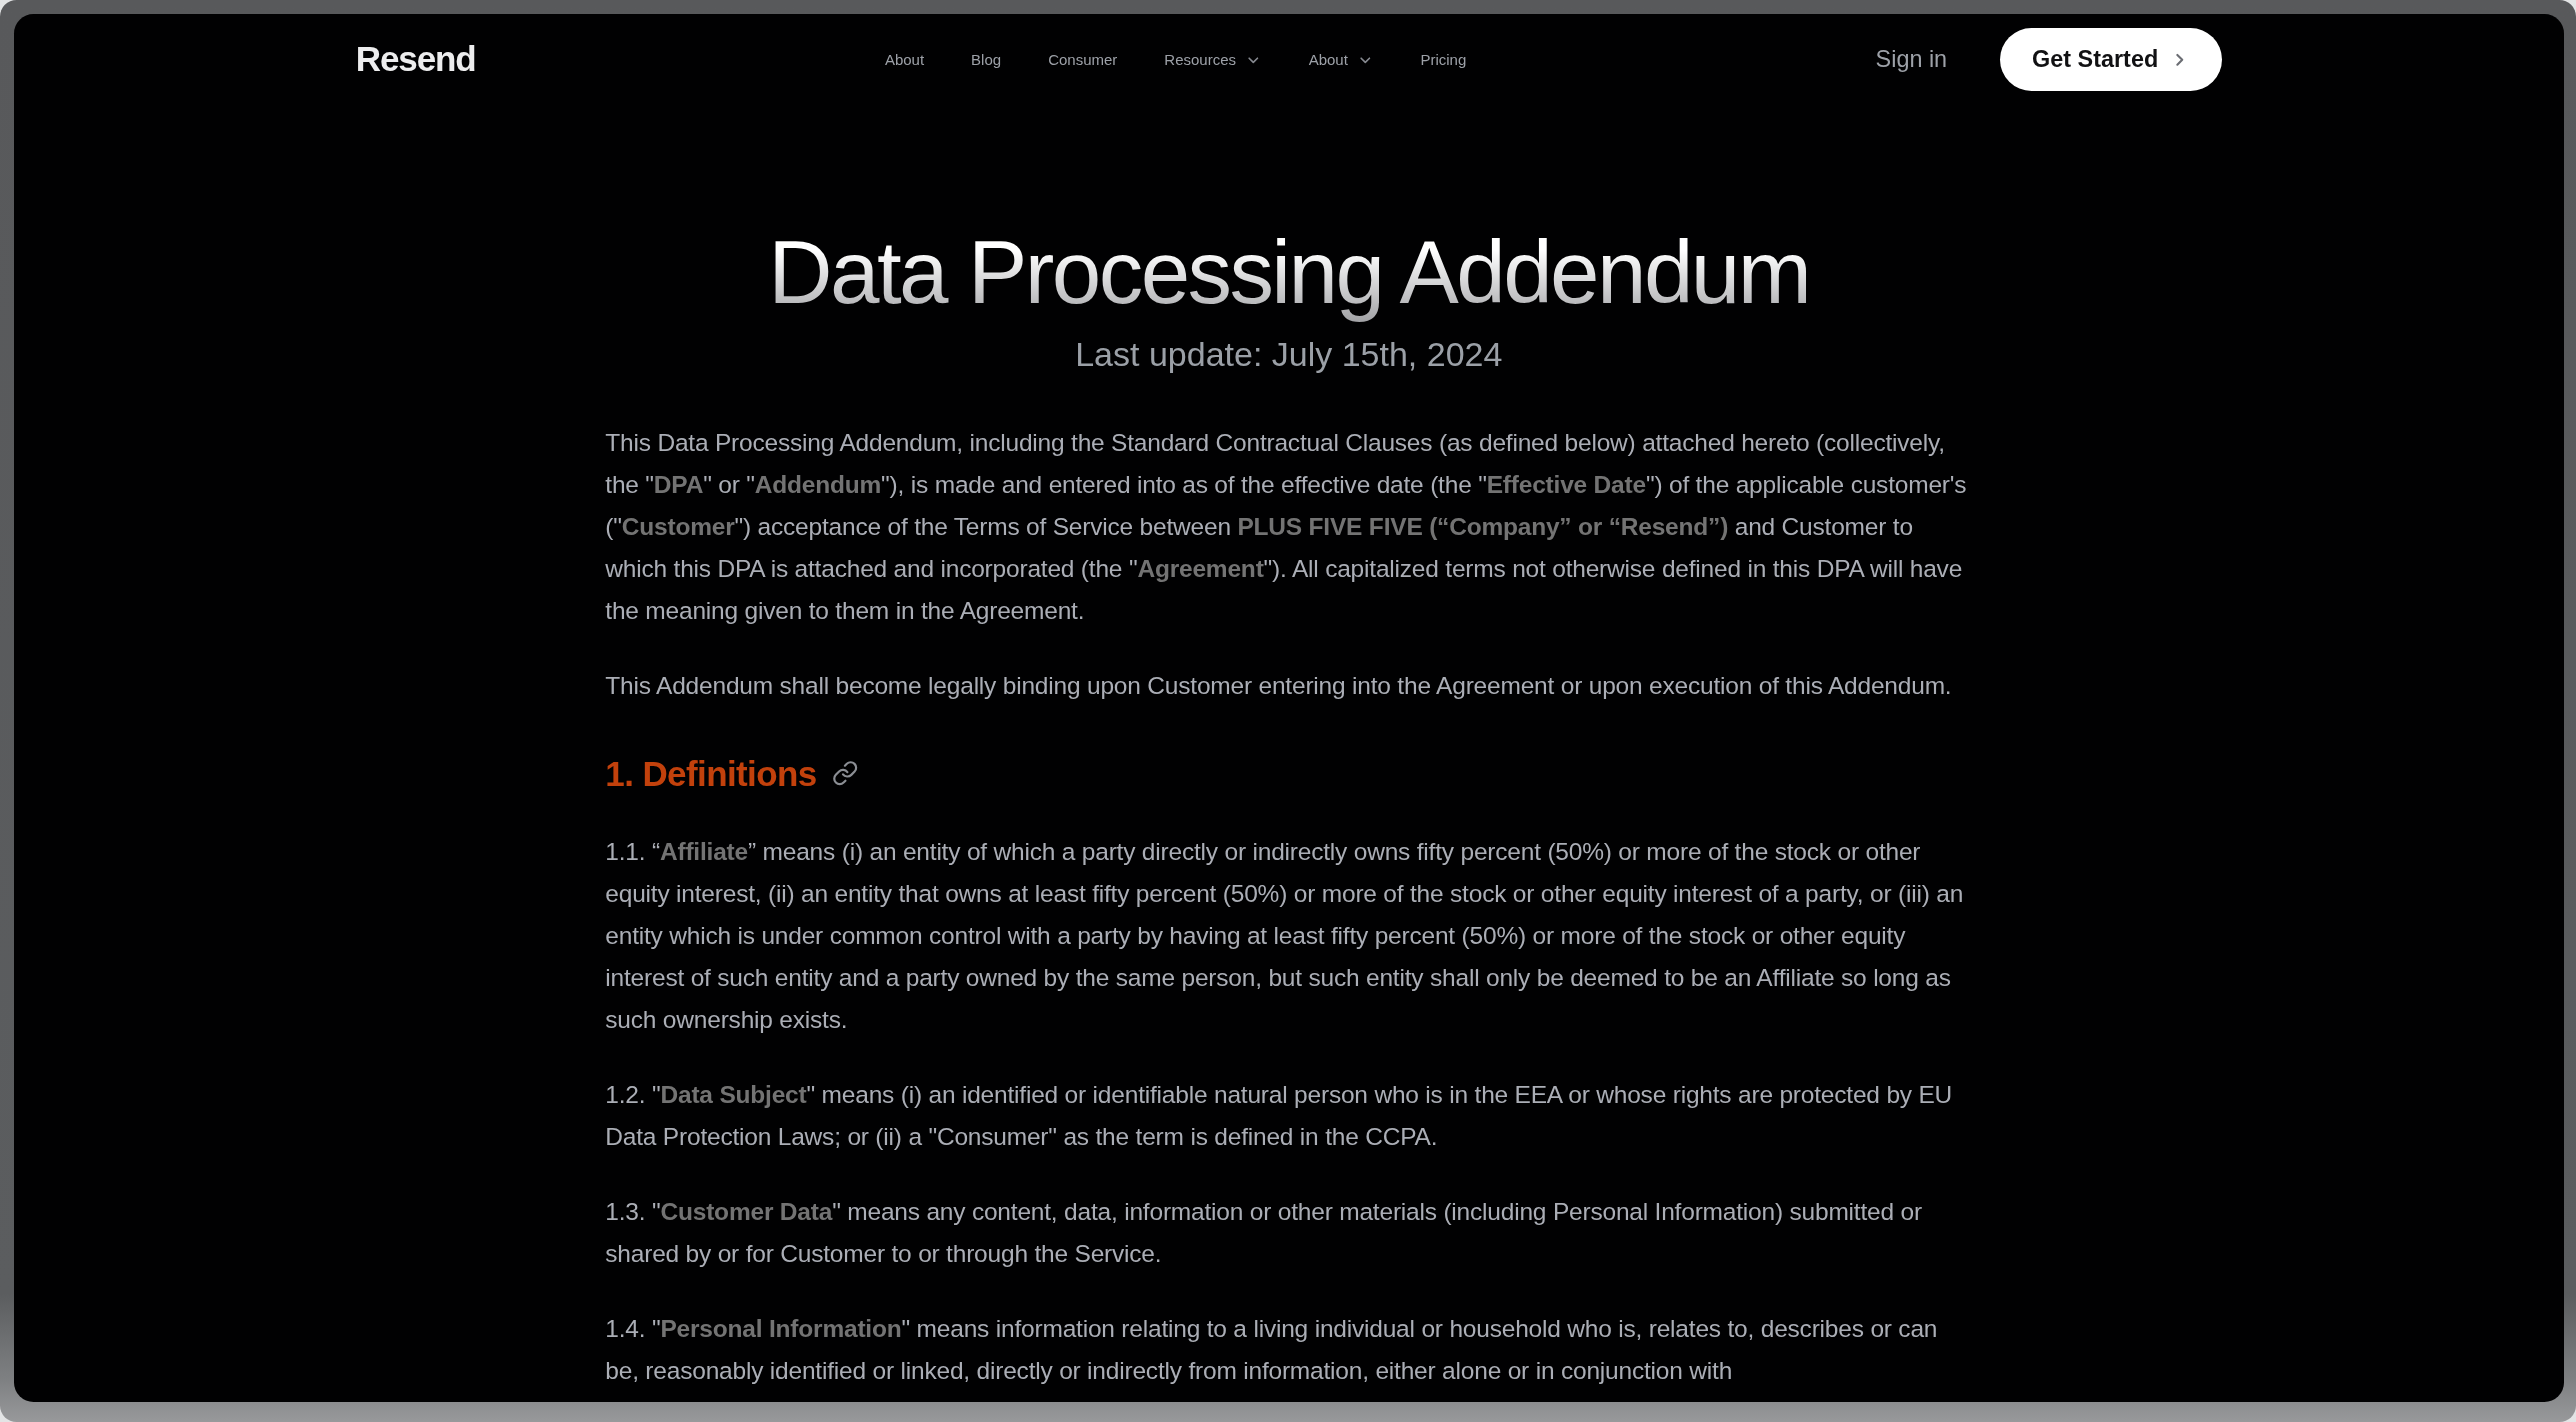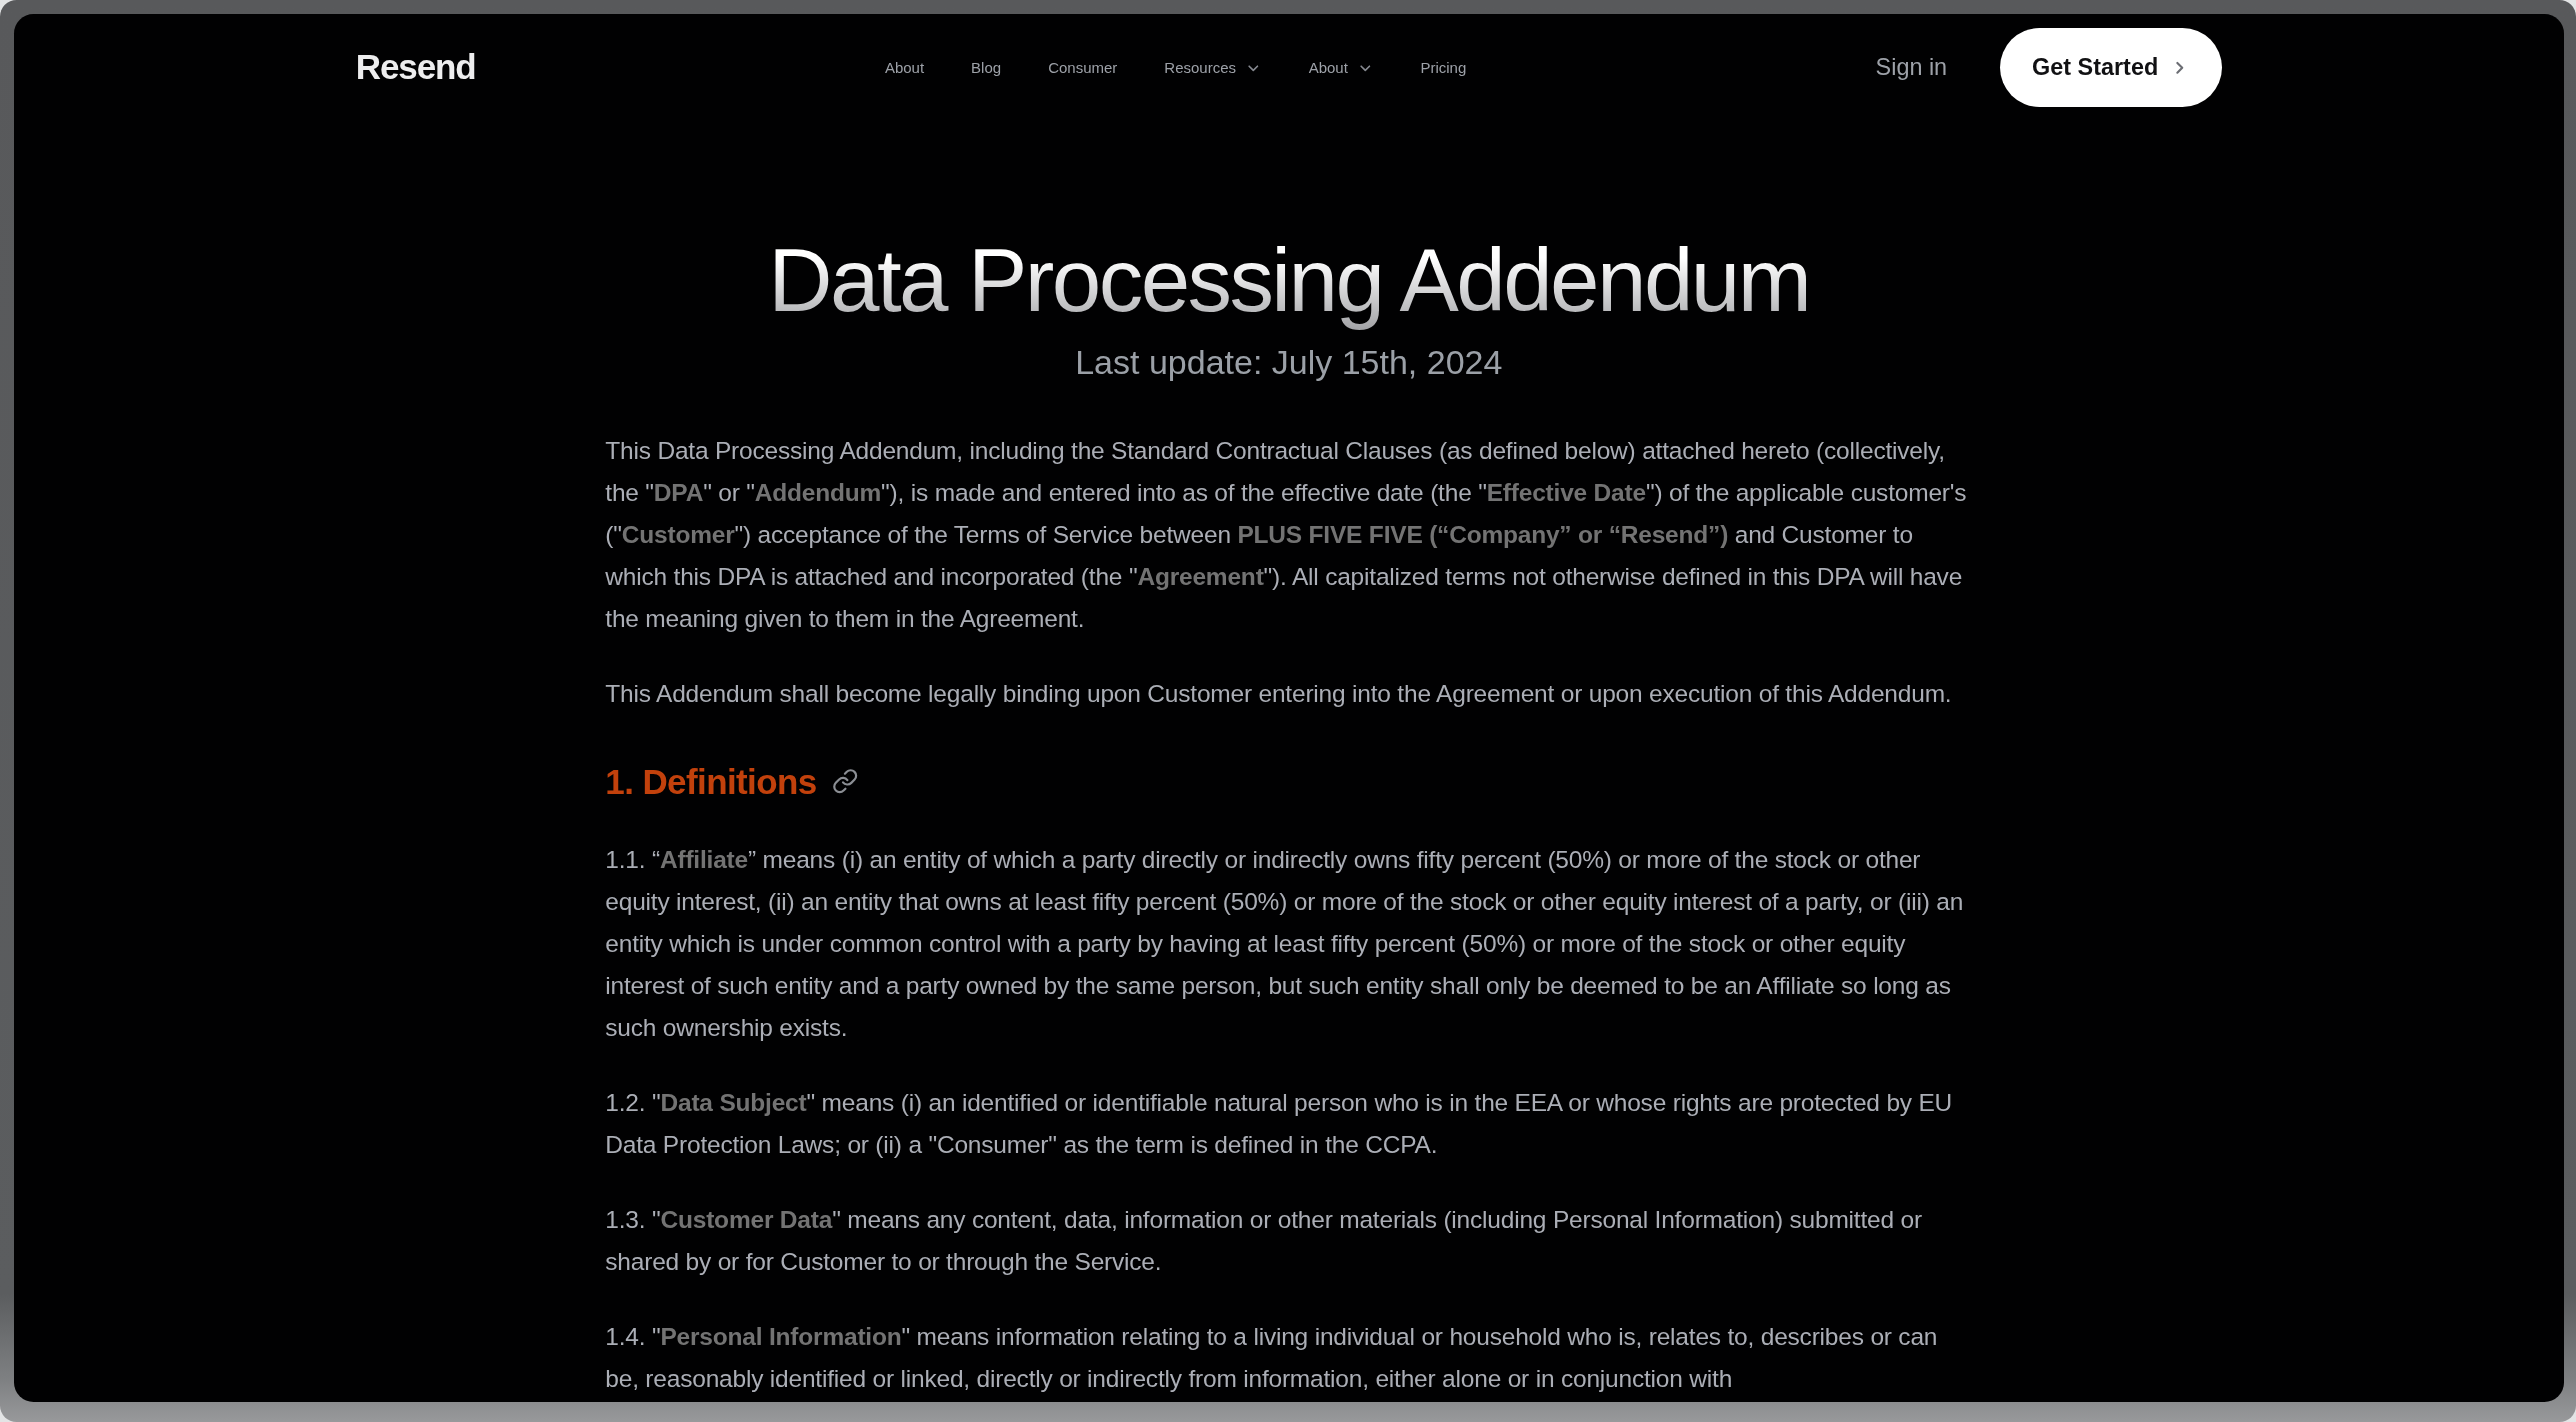--- a/index.html
+++ b/index.html
@@ -20,21 +20,21 @@
     position: absolute;
     left: 13.6px; top: 13.6px; right: 12px; bottom: 19.6px;
     background: #010102;
     border-radius: 19.6px;
     overflow: hidden;
   }
 
   
   .site-header {
     width: 1866px;
-    margin: 8px auto;
+    margin: 0 auto;
     padding-top: 12px;
     height: 79px;
     display: flex;
     align-items: center;
   }
   .logo {
     font-size: 35px;
     font-weight: 700;
     letter-spacing: -1.1px;
     color: #ededee;
@@ -59,21 +59,21 @@
     white-space: nowrap;
   }
   .chev-down { width: 16.6px; height: 16.6px; stroke: #85888f; flex: 0 0 auto; margin-top: 3px; }
   .header-right { display: flex; align-items: center; gap: 53px; }
   .sign-in { color: #9da1a8; font-size: 23.4px; text-decoration: none; cursor: pointer; white-space: nowrap; }
   .cta-button {
     background: #ffffff;
     color: #111113;
     border: none;
     border-radius: 754px;
-    height: 79px;
+    height: 63px;
     padding: 0 32px;
     font-family: "Liberation Sans", sans-serif;
     font-size: 23.4px;
     font-weight: 700;
     display: inline-flex;
     align-items: center;
     gap: 12px;
     cursor: pointer;
     white-space: nowrap;
   }

